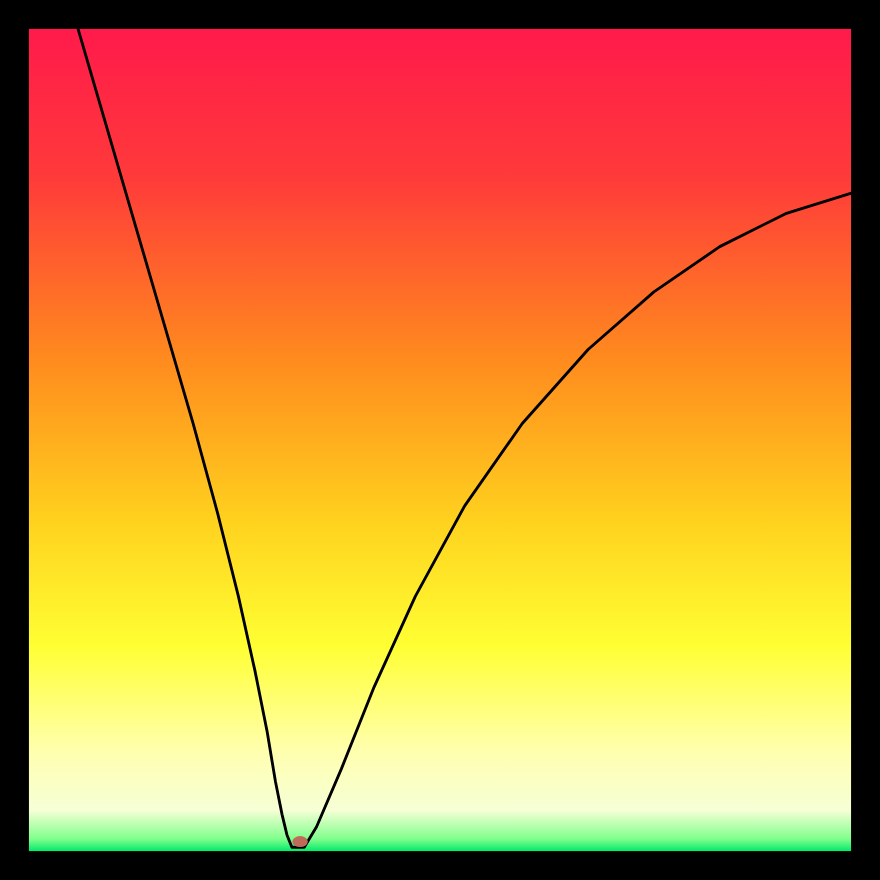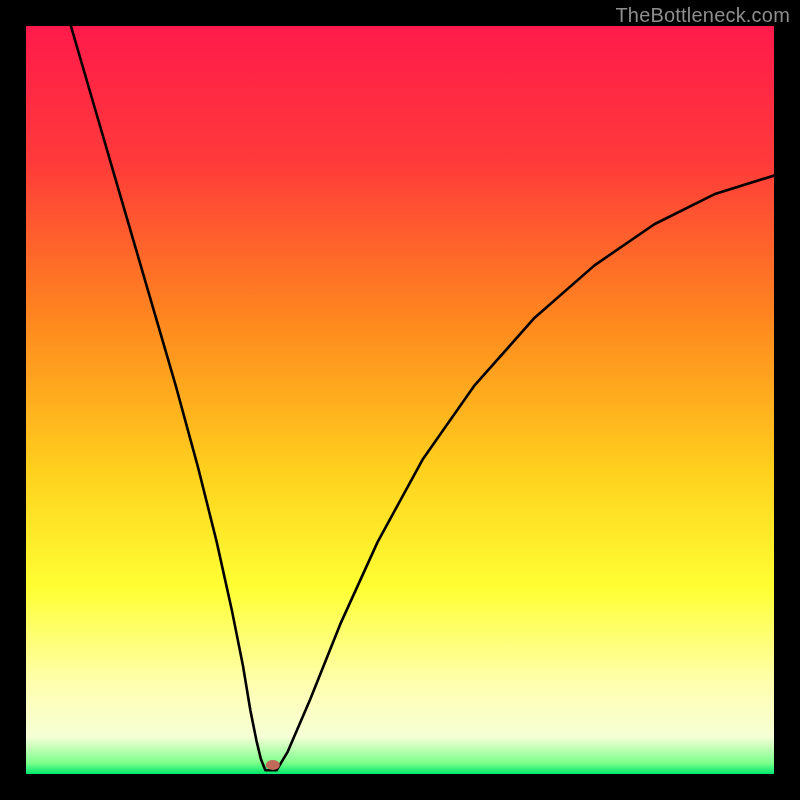--- a/index.html
+++ b/index.html
@@ -53,14 +53,13 @@
             <stop offset="95.00%" stop-color="#f6ffd6"></stop>
             <stop offset="98.50%" stop-color="#7fff8c"></stop>
             <stop offset="100.00%" stop-color="#00e86b"></stop>
           </linearGradient>
       </defs>
       <rect id="bg-rect" x="0" y="0" width="748" height="748" fill="url(#bg-grad)"></rect>
       <path id="curve" fill="none" stroke="#000" stroke-width="2.6" stroke-linejoin="round" stroke-linecap="round" d="M44.88 0.00 L71.06 89.76 L97.24 179.52 L123.42 269.28 L149.60 359.04 L172.04 441.32 L190.74 516.12 L205.70 583.44 L216.92 639.54 L224.40 684.42 L230.38 714.34 L234.87 733.04 L239.36 744.26 L239.36 744.26 L250.58 744.26 L250.58 744.26 L261.80 725.56 L284.24 673.20 L314.16 598.40 L351.56 516.12 L396.44 433.84 L448.80 359.04 L508.64 291.72 L568.48 239.36 L628.32 198.22 L688.16 168.30 L748.00 149.60 "></path>
       <ellipse id="marker" cx="246.84" cy="739.02" rx="7" ry="5" fill="#c06a5a"></ellipse>
     </svg>
   </div>
-  <div class="watermark">TheBottleneck.com</div>
 </div>
 
 </body></html>

